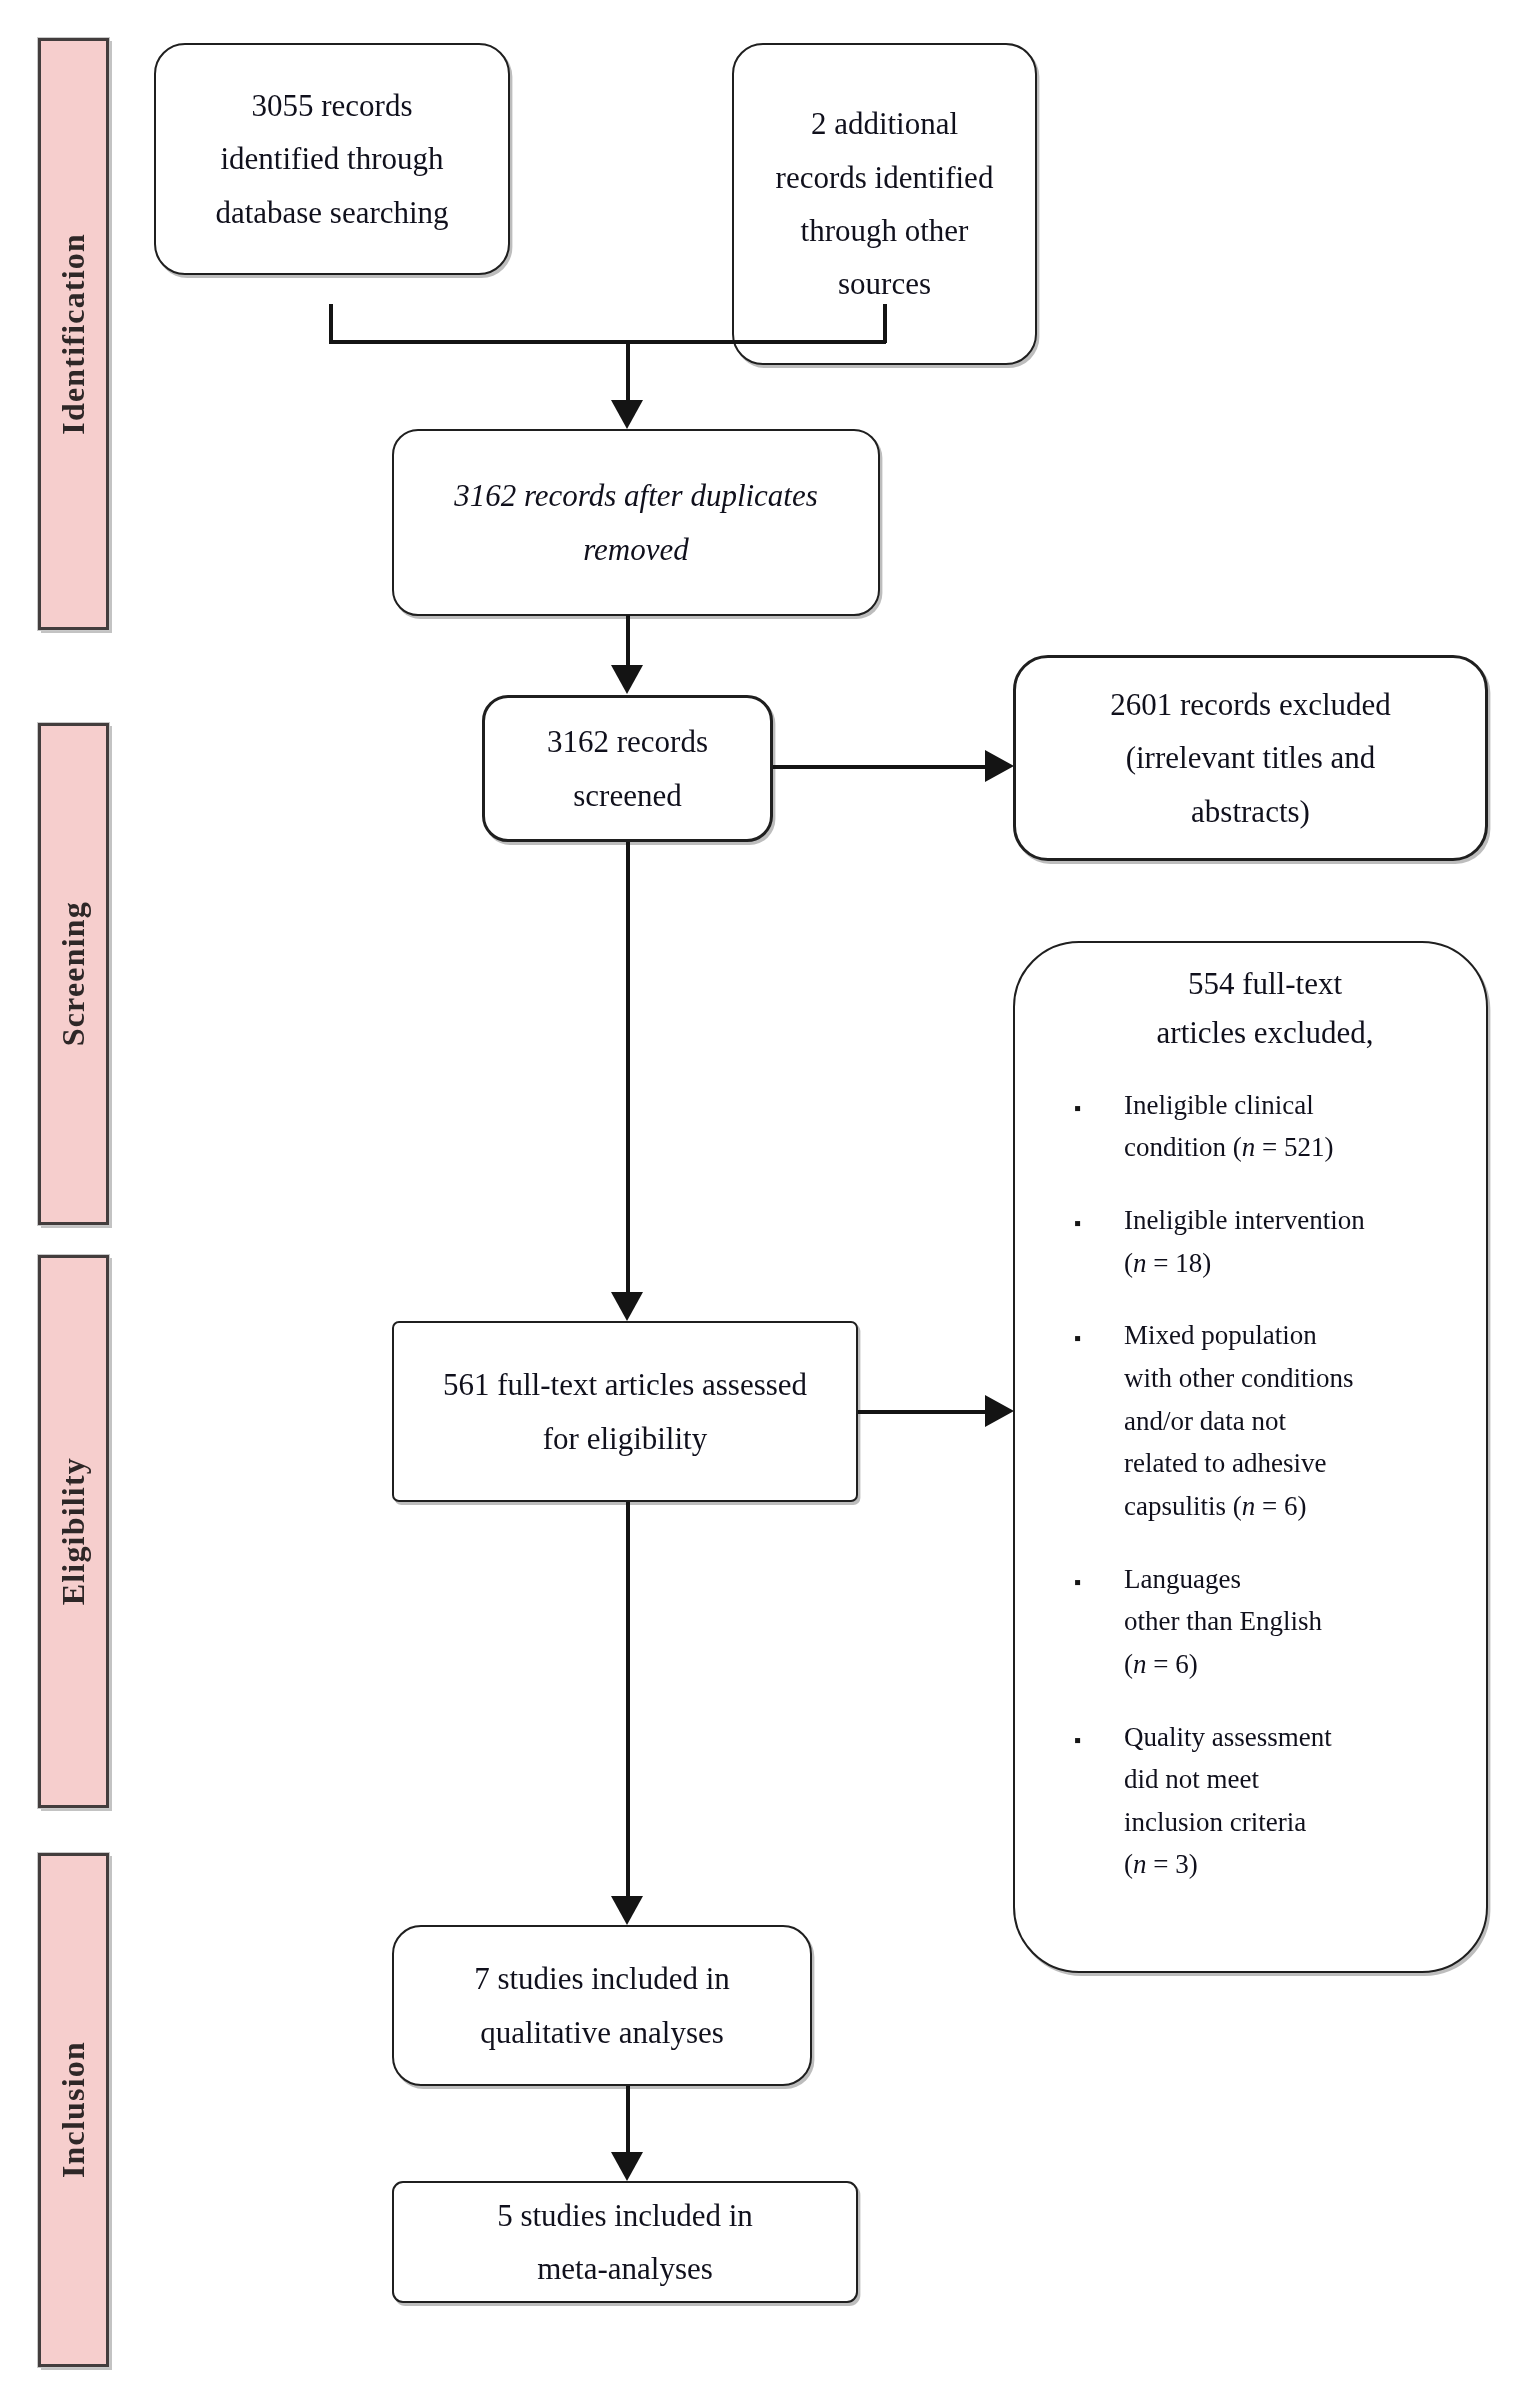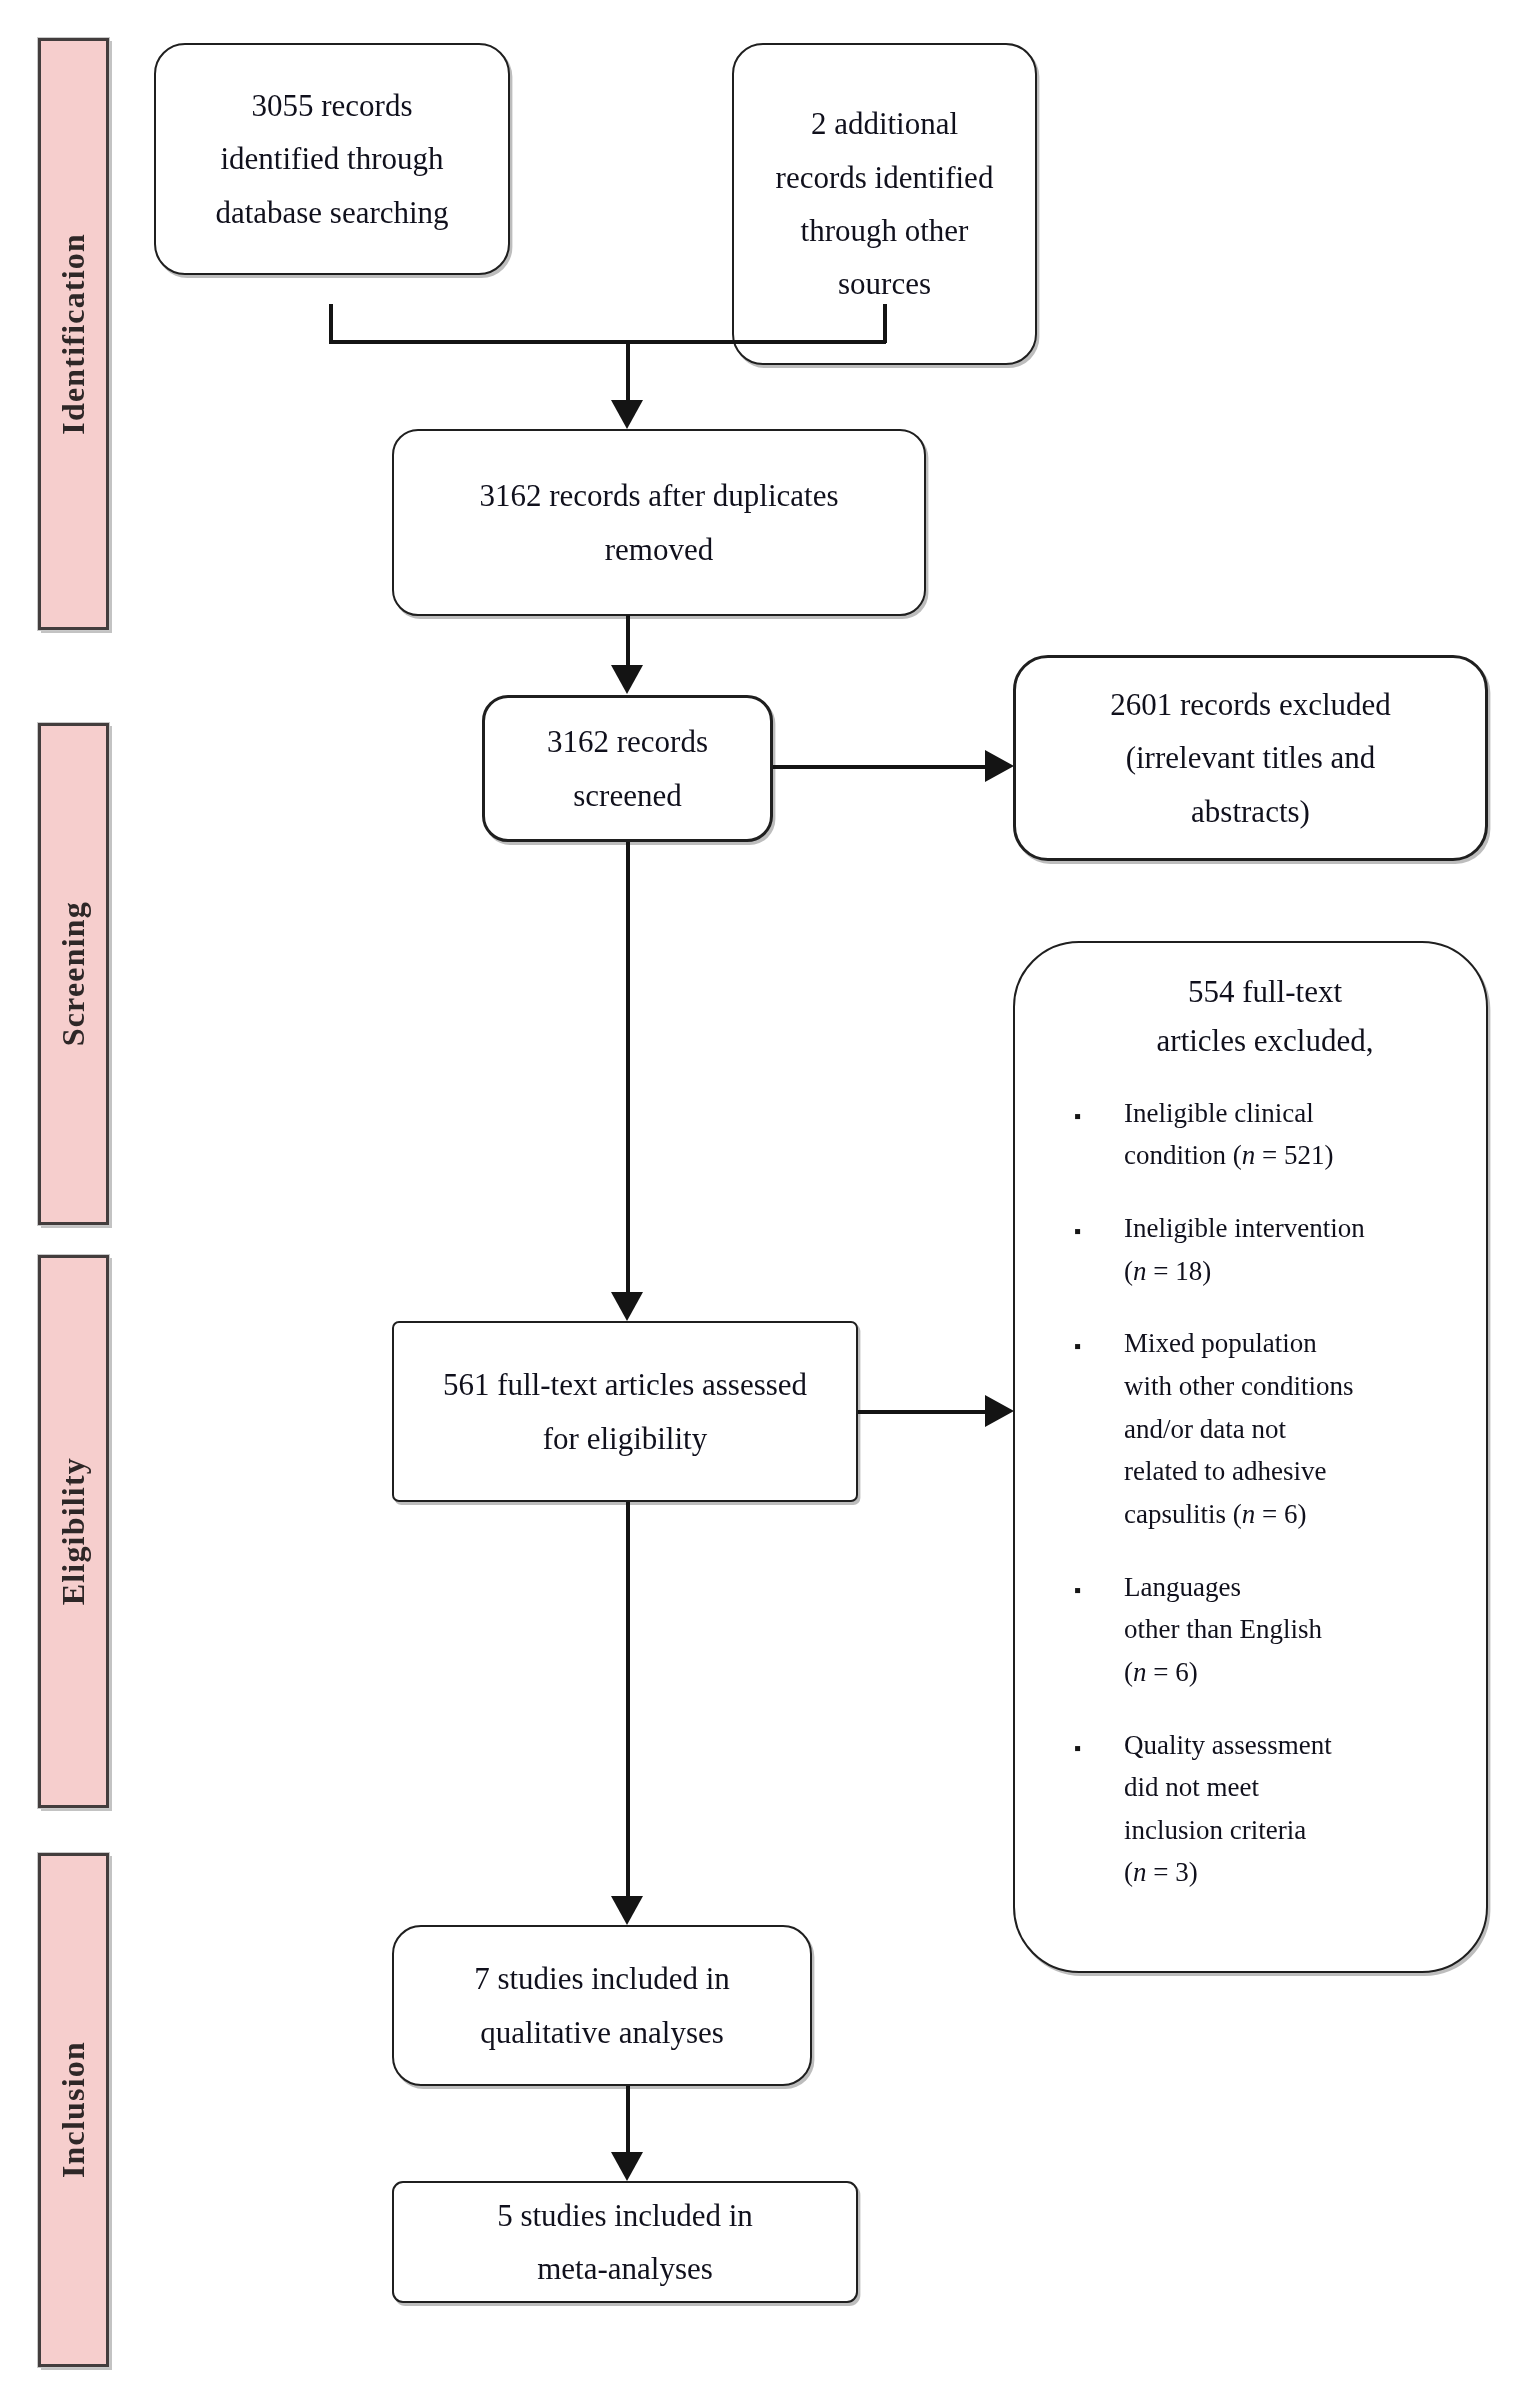--- a/index.html
+++ b/index.html
@@ -66,21 +66,20 @@
     align-items: stretch;
     border-radius: 66px;
     padding: 16.7px 24px 24px 53px;
   }
   .excl-title {
     white-space: pre-line;
     font-size: 31px;
     line-height: 1.58;
     text-align: center;
     align-self: center;
-    margin-top: 8px;
   }
   .reasons { margin-top: 26px; }
   .reason { display: flex; align-items: flex-start; margin-top: 30px; text-align: left; }
   .reason:first-child { margin-top: 0; }
   .reason-bullet {
     flex: 0 0 50px;
     font-size: 20.3px;
     line-height: 49px;
     color: #151515;
     text-align: left;
@@ -139,21 +138,21 @@
 through other
 sources</span>
   </div>
 
   <div class="vline" style="left:329px;top:304px;height:39px;"></div>
   <div class="vline" style="left:883px;top:304px;height:39px;"></div>
   <div class="hline" style="left:329px;top:340px;width:557px;"></div>
   <div class="vline" style="left:626px;top:340px;height:61px;"></div>
   <div class="head-down" style="left:611px;top:400px;"></div>
 
-  <div class="node" style="left:392px;top:429px;width:534px;height:187px;border-radius:26px;">
+  <div class="node" style="left:392px;top:429px;width:488px;height:187px;border-radius:26px;font-style:italic;">
     <span class="node-text">3162 records after duplicates
 removed</span>
   </div>
 
   <div class="vline" style="left:626px;top:615px;height:51px;"></div>
   <div class="head-down" style="left:611px;top:665px;"></div>
 
   <div class="node node--thick" style="left:482px;top:695px;width:291px;height:147px;border-radius:26px;">
     <span class="node-text">3162 records
 screened</span>

